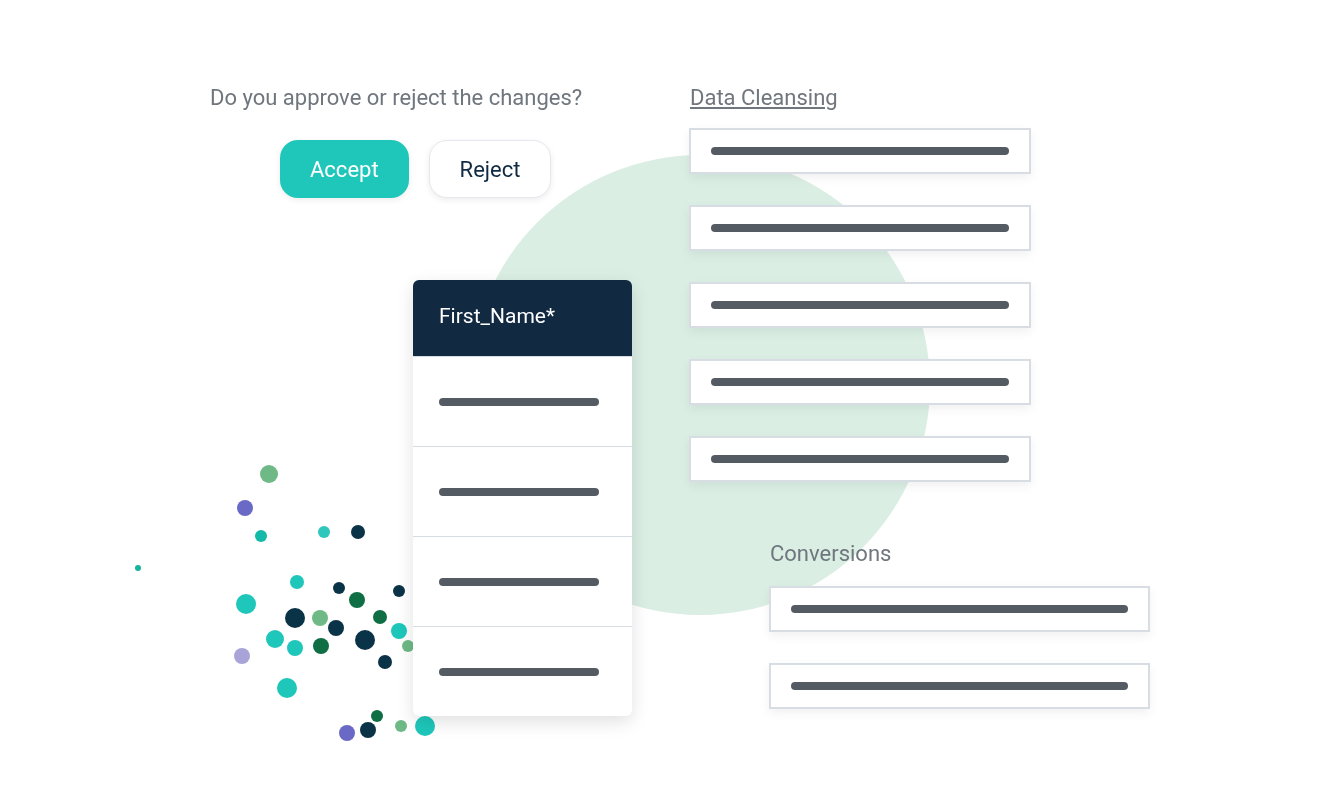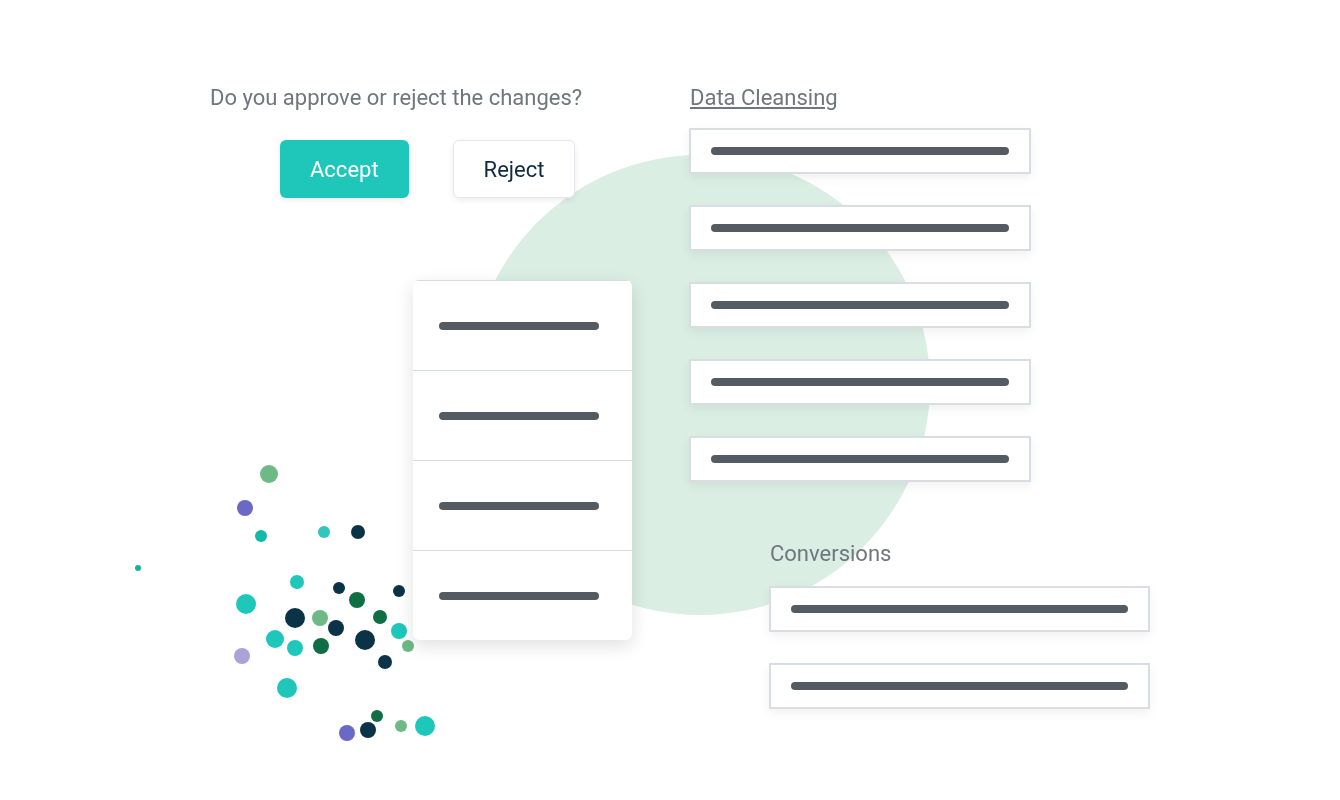--- a/index.html
+++ b/index.html
@@ -25,30 +25,30 @@
 
   .btn-row {
     position: absolute;
     left: 280px; top: 140px;
     display: flex;
     gap: 20px;
   }
   .btn {
     height: 58px;
     padding: 0 30px;
-    border-radius: 6px;
+    border-radius: 18px;
     font-size: 22px;
     display: flex;
     align-items: center;
     justify-content: center;
     cursor: pointer;
     box-shadow: 0 2px 6px rgba(0,0,0,0.08);
   }
   .btn-accept { background: #1fc7bb; color: #fff; border: none; }
-  .btn-reject { background: #fff; color: #102a43; border: 1px solid #e5e8ec; margin-left: 24px; }
+  .btn-reject { background: #fff; color: #102a43; border: 1px solid #e5e8ec; }
 
   .col-card {
     position: absolute;
     left: 413px; top: 280px;
     width: 219px;
     background: #fff;
     border-radius: 6px;
     box-shadow: 0 6px 18px rgba(0,0,0,0.12);
     overflow: hidden;
     z-index: 3;
@@ -109,20 +109,21 @@
   <div class="bg-circle"></div>
 
   <div class="prompt-text">Do you approve or reject the changes?</div>
 
   <div class="btn-row">
     <div class="btn btn-accept">Accept</div>
     <div class="btn btn-reject">Reject</div>
   </div>
 
   <div class="col-card">
+    <div class="col-header">First_Name*</div>
     <div id="col-rows">
         <div class="col-row">
           <div class="bar"></div>
         </div>
         <div class="col-row">
           <div class="bar"></div>
         </div>
         <div class="col-row">
           <div class="bar"></div>
         </div>

